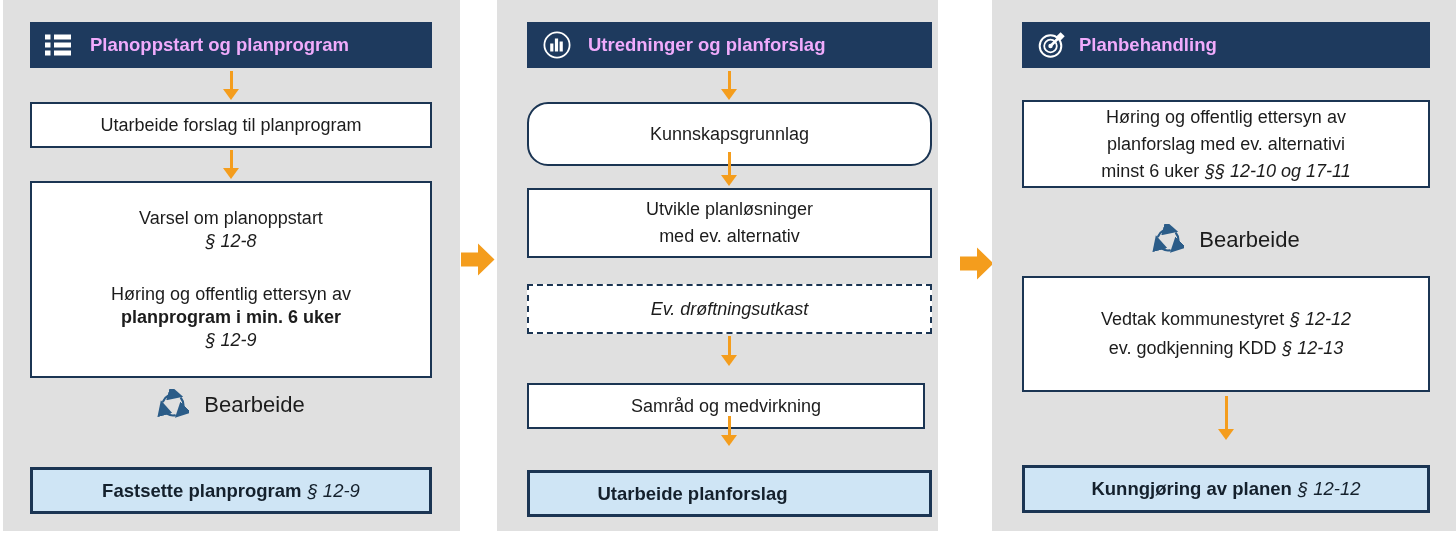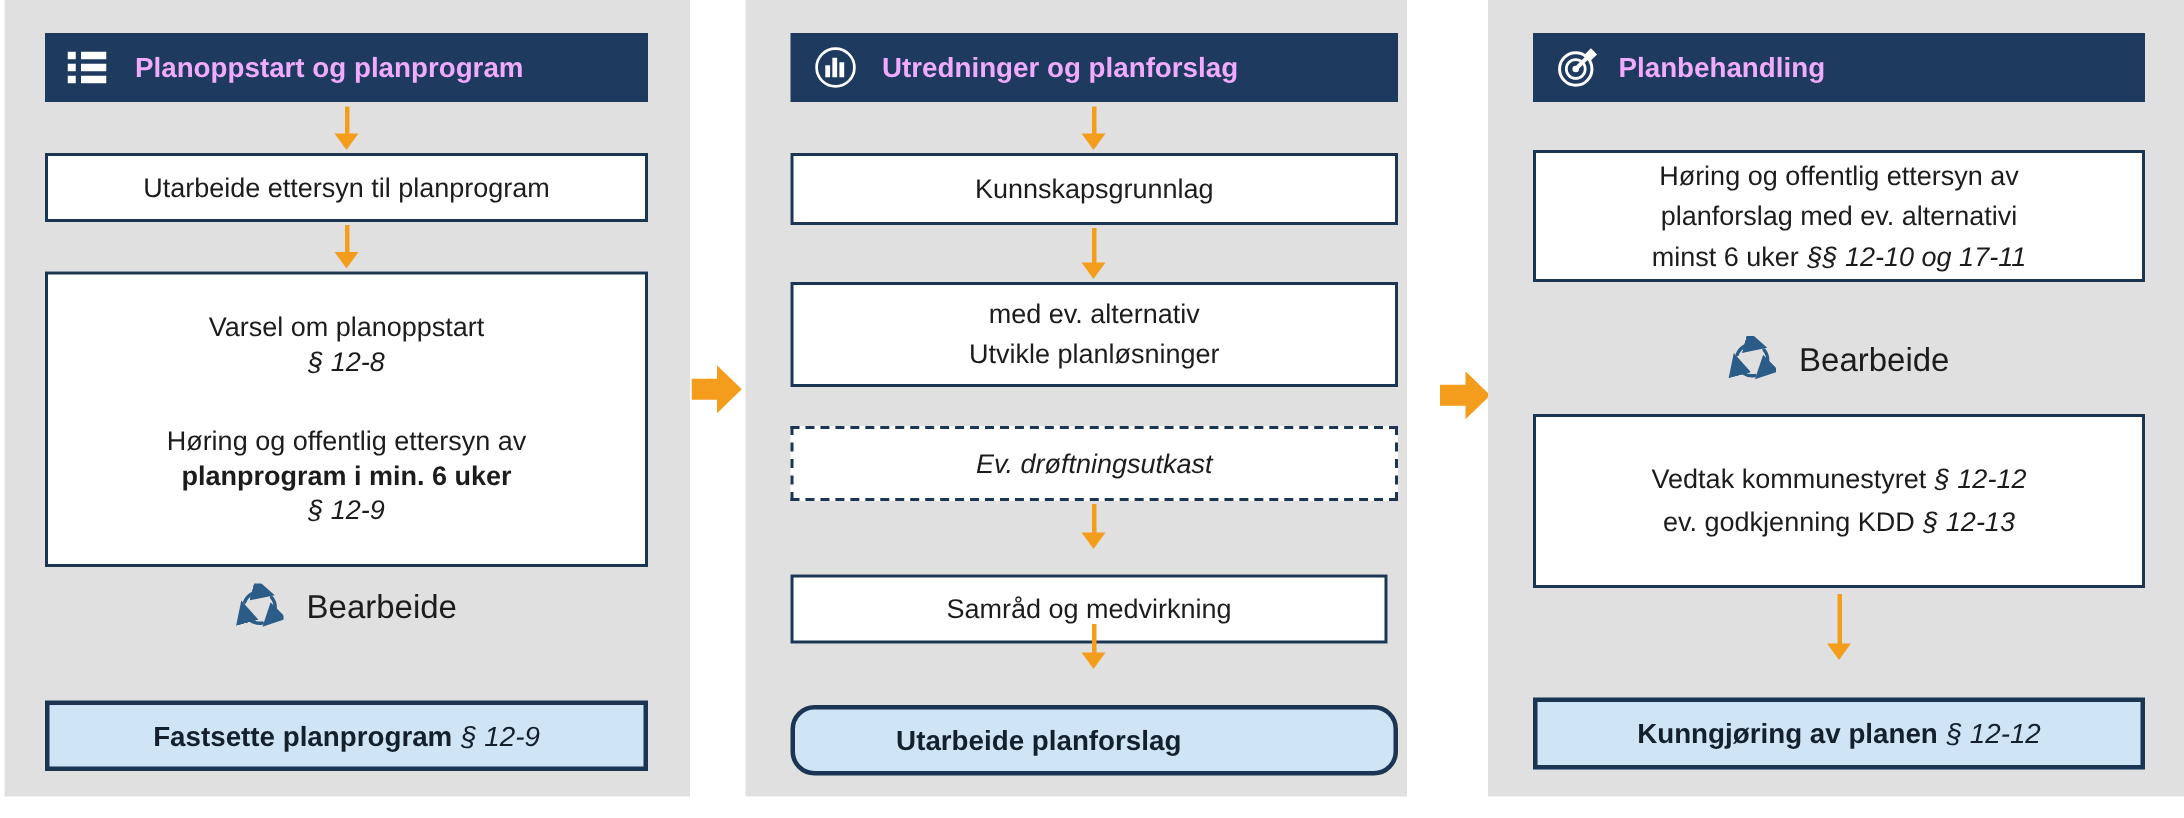--- a/index.html
+++ b/index.html
@@ -17,21 +17,21 @@
   .box{
     position:absolute;background:#ffffff;border:2px solid var(--box-border,#1B3553);
     box-sizing:border-box;display:flex;flex-direction:column;align-items:center;
     justify-content:center;text-align:center;font-size:18px;
   }
   .box.dashed{border:2.5px dashed var(--box-border,#1B3553);font-style:italic;}
   .box.final{
     background:var(--highlight-blue,#CFE5F5);border-width:3px;
     font-weight:bold;font-size:18.5px;color:#14202c;margin-top:22px;
   }
-  .box.shift-left{padding-right:74px;border-radius:16px;}
+  .box.shift-left{padding-right:74px;}
   .ref{font-style:italic;font-weight:normal;margin-left:0.32em;}
   .ref-line{font-style:italic;}
   .bold-line{font-weight:bold;}
   .rework{
     position:absolute;display:flex;align-items:center;justify-content:center;
     gap:15px;font-size:22px;
   }
   .darrow{position:absolute;width:17px;}
   .darrow::before{
     content:"";position:absolute;left:7px;top:0;height:calc(100% - 10px);
@@ -61,21 +61,21 @@
           <rect x="0" y="16.5" width="5.5" height="5"></rect>
             <rect x="9" y="16.5" width="17" height="5"></rect>
         </g>
       </svg>
       <span>Planoppstart og planprogram</span>
     </div>
 
     <div class="darrow" style="left:220px;top:71px;height:29px;"></div>
 
     <div class="box" style="left:27px;top:102px;width:402px;height:46px;">
-      <div>Utarbeide ettersyn til planprogram</div>
+      <div>Utarbeide forslag til planprogram</div>
     </div>
 
     <div class="darrow" style="left:220px;top:150px;height:29px;"></div>
 
     <div class="box" style="left:27px;top:181px;width:402px;height:197px;line-height:23px;">
       <div>Varsel om planoppstart</div>
       <div class="ref-line">§ 12-8</div>
       <div class="spacer" style="height:30px;"></div>
       <div>Høring og offentlig ettersyn av</div>
       <div class="bold-line">planprogram i min. 6 uker</div>
@@ -115,29 +115,29 @@
         <circle cx="15" cy="15" r="12.6" fill="none" stroke="#ffffff" stroke-width="1.8"></circle>
         <rect x="8.2" y="13.5" width="3.2" height="8" fill="#ffffff"></rect>
         <rect x="12.9" y="8.5" width="3.2" height="13" fill="#ffffff"></rect>
         <rect x="17.6" y="11.5" width="3.2" height="10" fill="#ffffff"></rect>
       </svg>
       <span>Utredninger og planforslag</span>
     </div>
 
     <div class="darrow" style="left:224px;top:71px;height:29px;"></div>
 
-    <div class="box" style="left:30px;top:102px;width:405px;height:48px;">
+    <div class="box" style="left:30px;top:102px;width:405px;height:64px;border-radius:21px;">
       <div>Kunnskapsgrunnlag</div>
     </div>
 
     <div class="darrow" style="left:224px;top:152px;height:34px;"></div>
 
     <div class="box" style="left:30px;top:188px;width:405px;height:70px;line-height:27px;">
+      <div>Utvikle planløsninger</div>
       <div>med ev. alternativ</div>
-      <div>Utvikle planløsninger</div>
     </div>
 
     <div class="box dashed" style="left:30px;top:284px;width:405px;height:50px;">
       <div>Ev. drøftningsutkast</div>
     </div>
 
     <div class="darrow" style="left:224px;top:336px;height:30px;"></div>
 
     <div class="box" style="left:30px;top:368px;width:398px;height:46px;margin-top:15px;">
       <div>Samråd og medvirkning</div>

